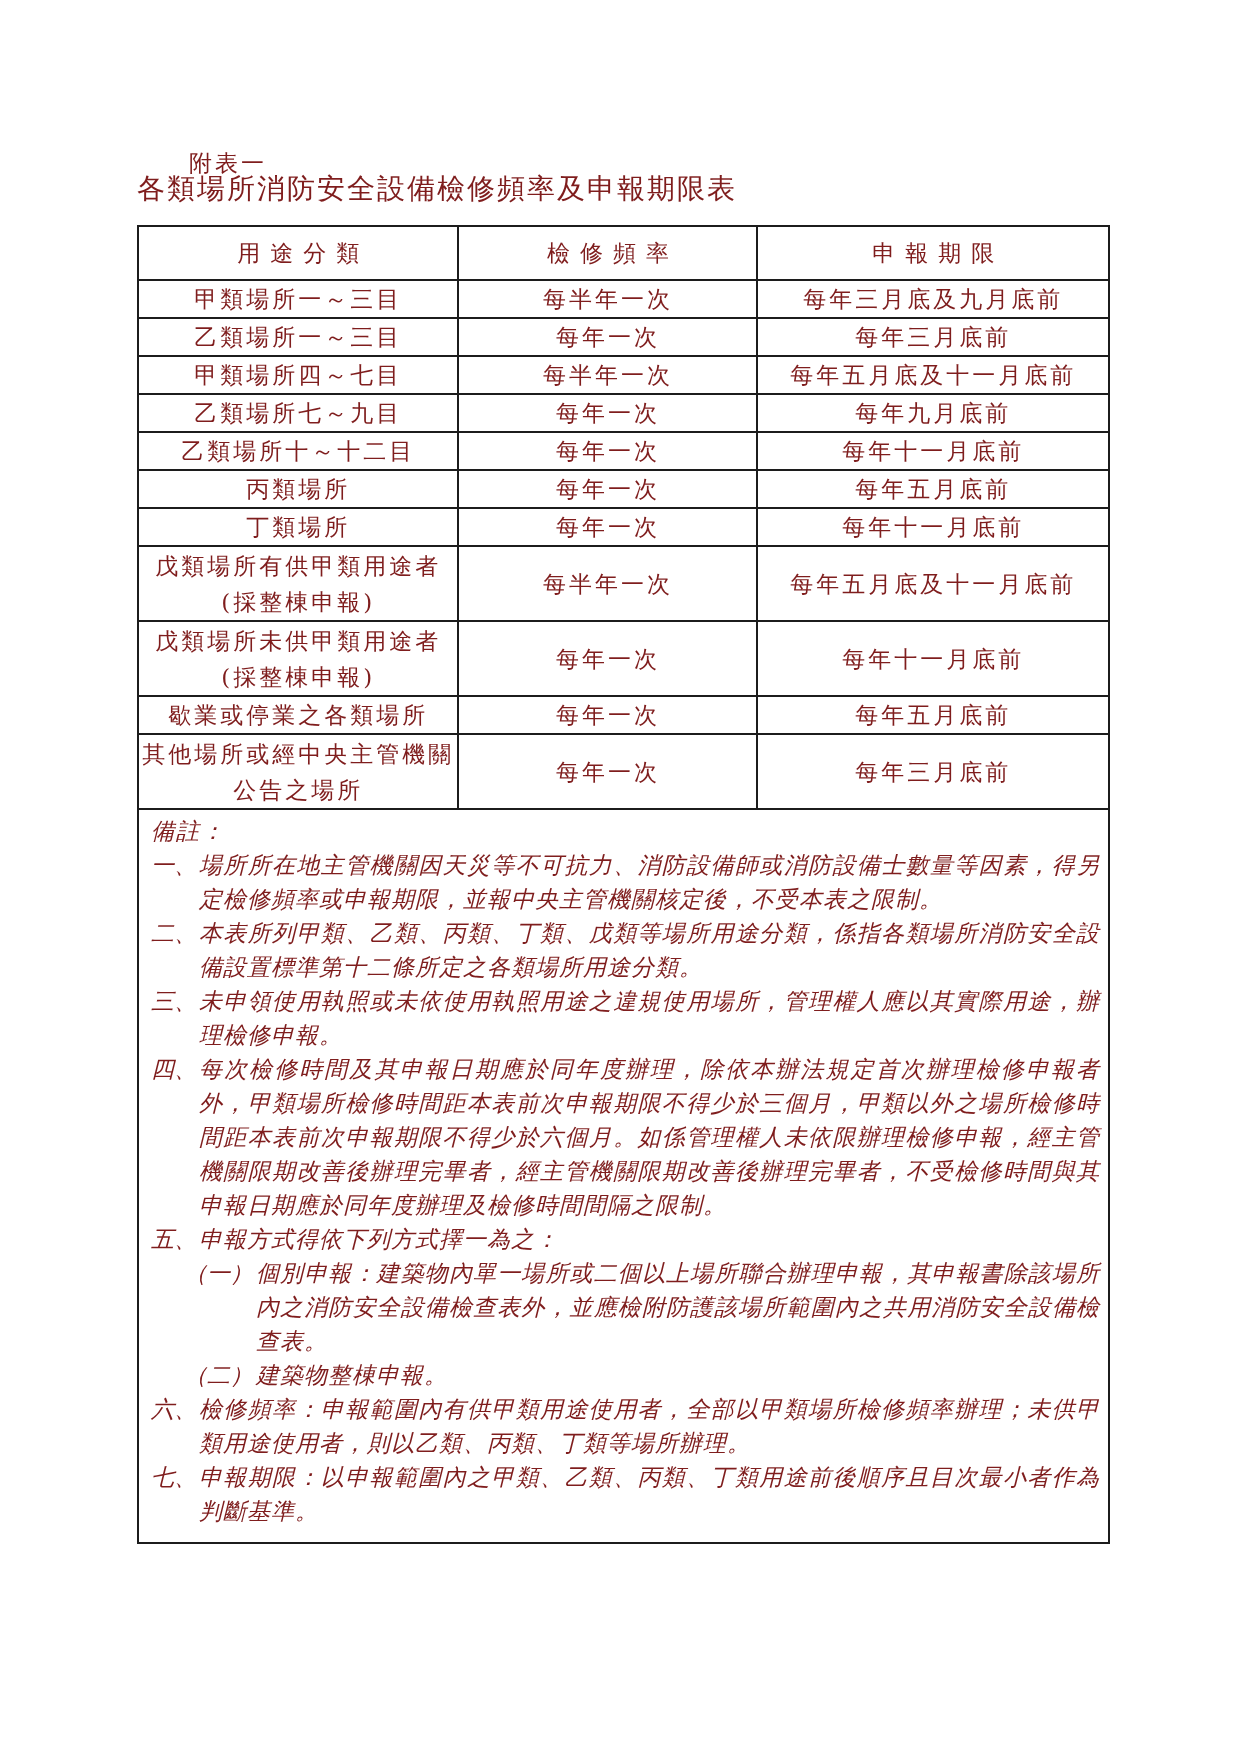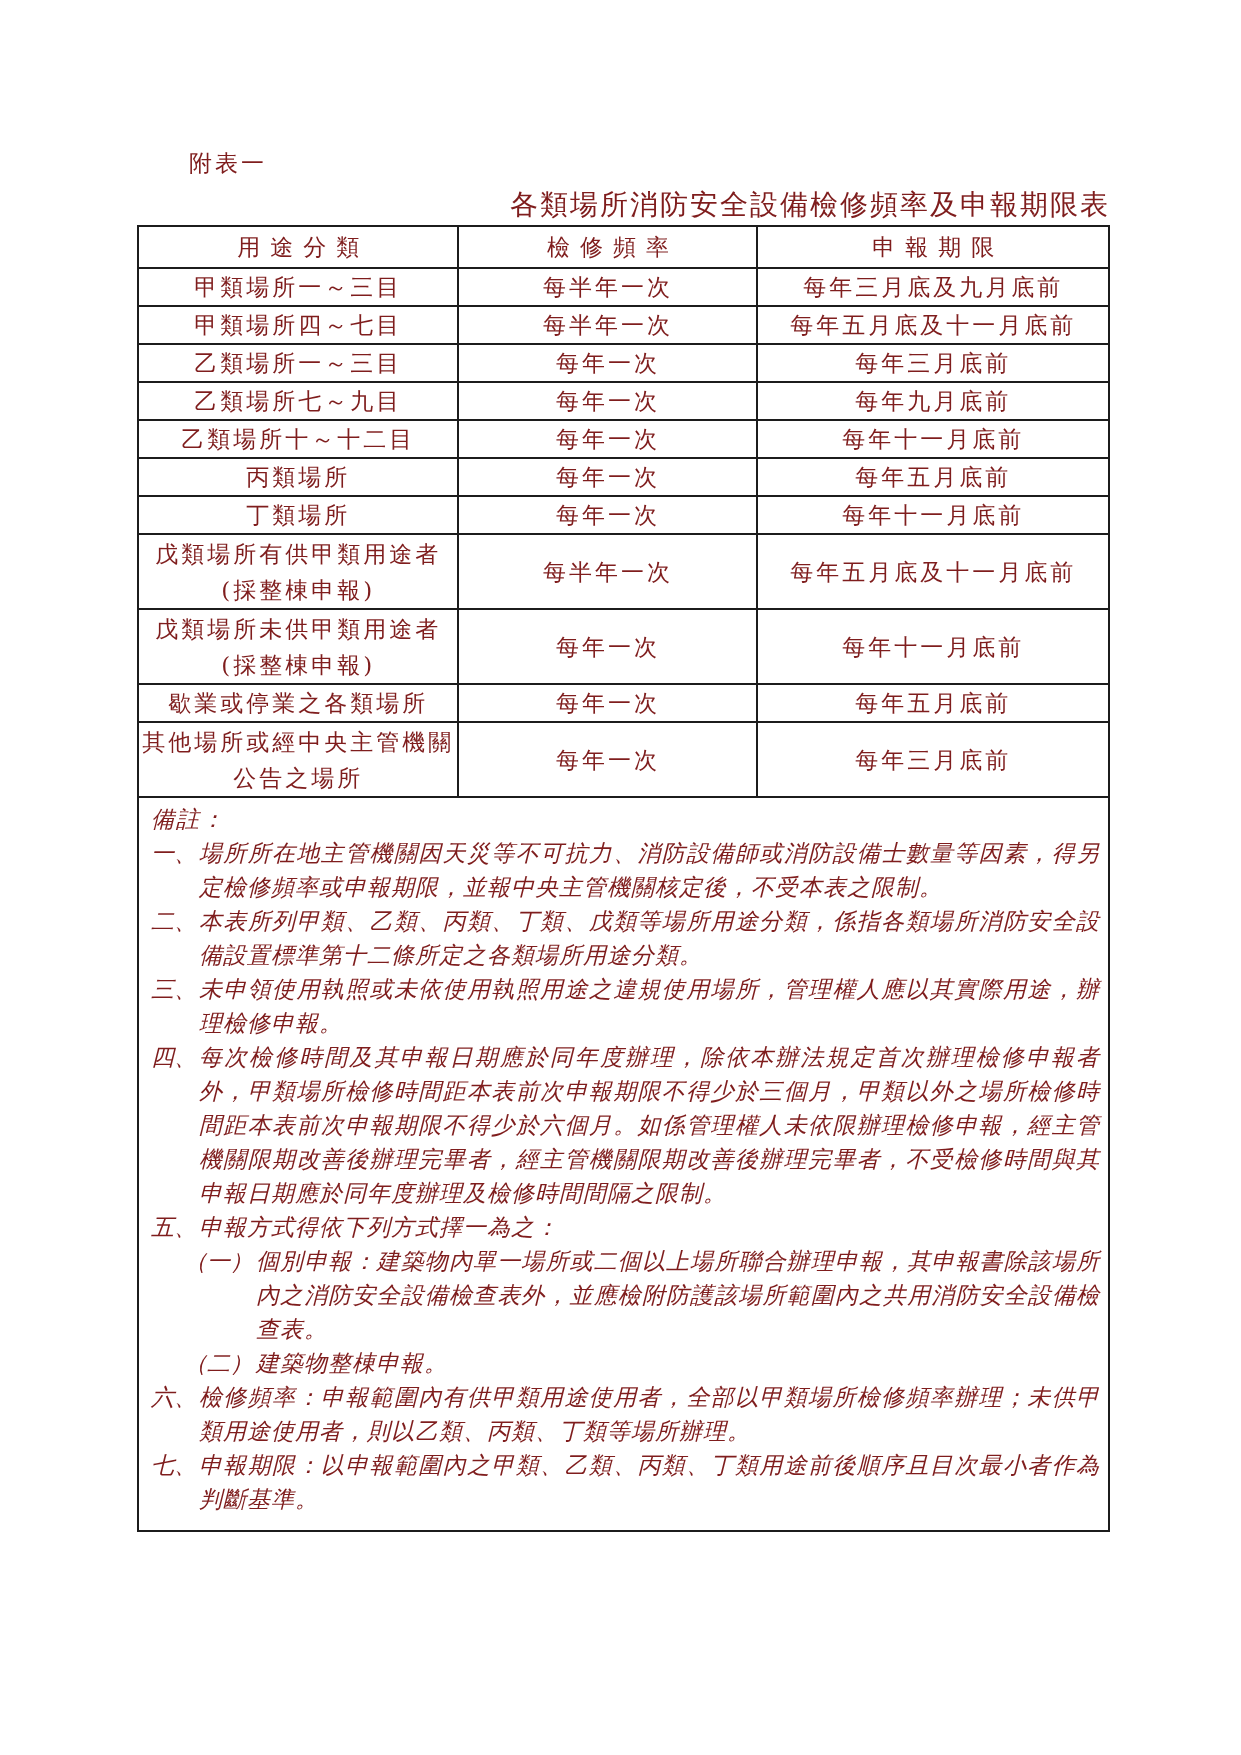--- a/index.html
+++ b/index.html
@@ -16,23 +16,23 @@
   .appendix-label {
     position: absolute;
     left: 189px;
     top: 148px;
     font-size: 23px;
     letter-spacing: 3px;
   }
   .doc-title {
     position: absolute;
     left: 137px;
-    top: 186px;
+    top: 170px;
     width: 973px;
-    text-align: right;
+    text-align: left;
     font-size: 28px;
     letter-spacing: 2px;
   }
   table.main {
     position: absolute;
     left: 137px;
     top: 225px;
     width: 973px;
     border-collapse: collapse;
     table-layout: fixed;
@@ -42,21 +42,21 @@
   col.c2 { width: 30.8%; }
   col.c3 { width: 36.2%; }
   th, td {
     border: 2px solid #1c1c1c;
     text-align: center;
     vertical-align: middle;
     font-weight: normal;
     font-size: 23px;
     padding: 0 2px;
   }
-  thead tr { height: 42px; padding-left: 16px; }
+  thead tr { height: 54px; padding-left: 16px; }
   th { letter-spacing: 10px; padding-left: 12px; }
   tbody tr { height: 37px; }
   tbody tr.tall { height: 75px; margin-top: 32px; }
   tbody td { letter-spacing: 3px; white-space: pre-line; line-height: 36px; }
   td.notes-cell {
     text-align: left;
     vertical-align: top;
     padding: 4px 8px 14px 12px;
     letter-spacing: 0;
     white-space: normal;
@@ -120,28 +120,28 @@
         <th>申報期限</th>
       </tr>
     </thead>
     <tbody>
         <tr>
           <td>甲類場所一～三目</td>
           <td>每半年一次</td>
           <td>每年三月底及九月底前</td>
         </tr>
         <tr>
+          <td>乙類場所一～三目</td>
+          <td>每年一次</td>
+          <td>每年三月底前</td>
+        </tr>
+        <tr>
           <td>甲類場所四～七目</td>
           <td>每半年一次</td>
           <td>每年五月底及十一月底前</td>
-        </tr>
-        <tr>
-          <td>乙類場所一～三目</td>
-          <td>每年一次</td>
-          <td>每年三月底前</td>
         </tr>
         <tr>
           <td>乙類場所七～九目</td>
           <td>每年一次</td>
           <td>每年九月底前</td>
         </tr>
         <tr>
           <td>乙類場所十～十二目</td>
           <td>每年一次</td>
           <td>每年十一月底前</td>

